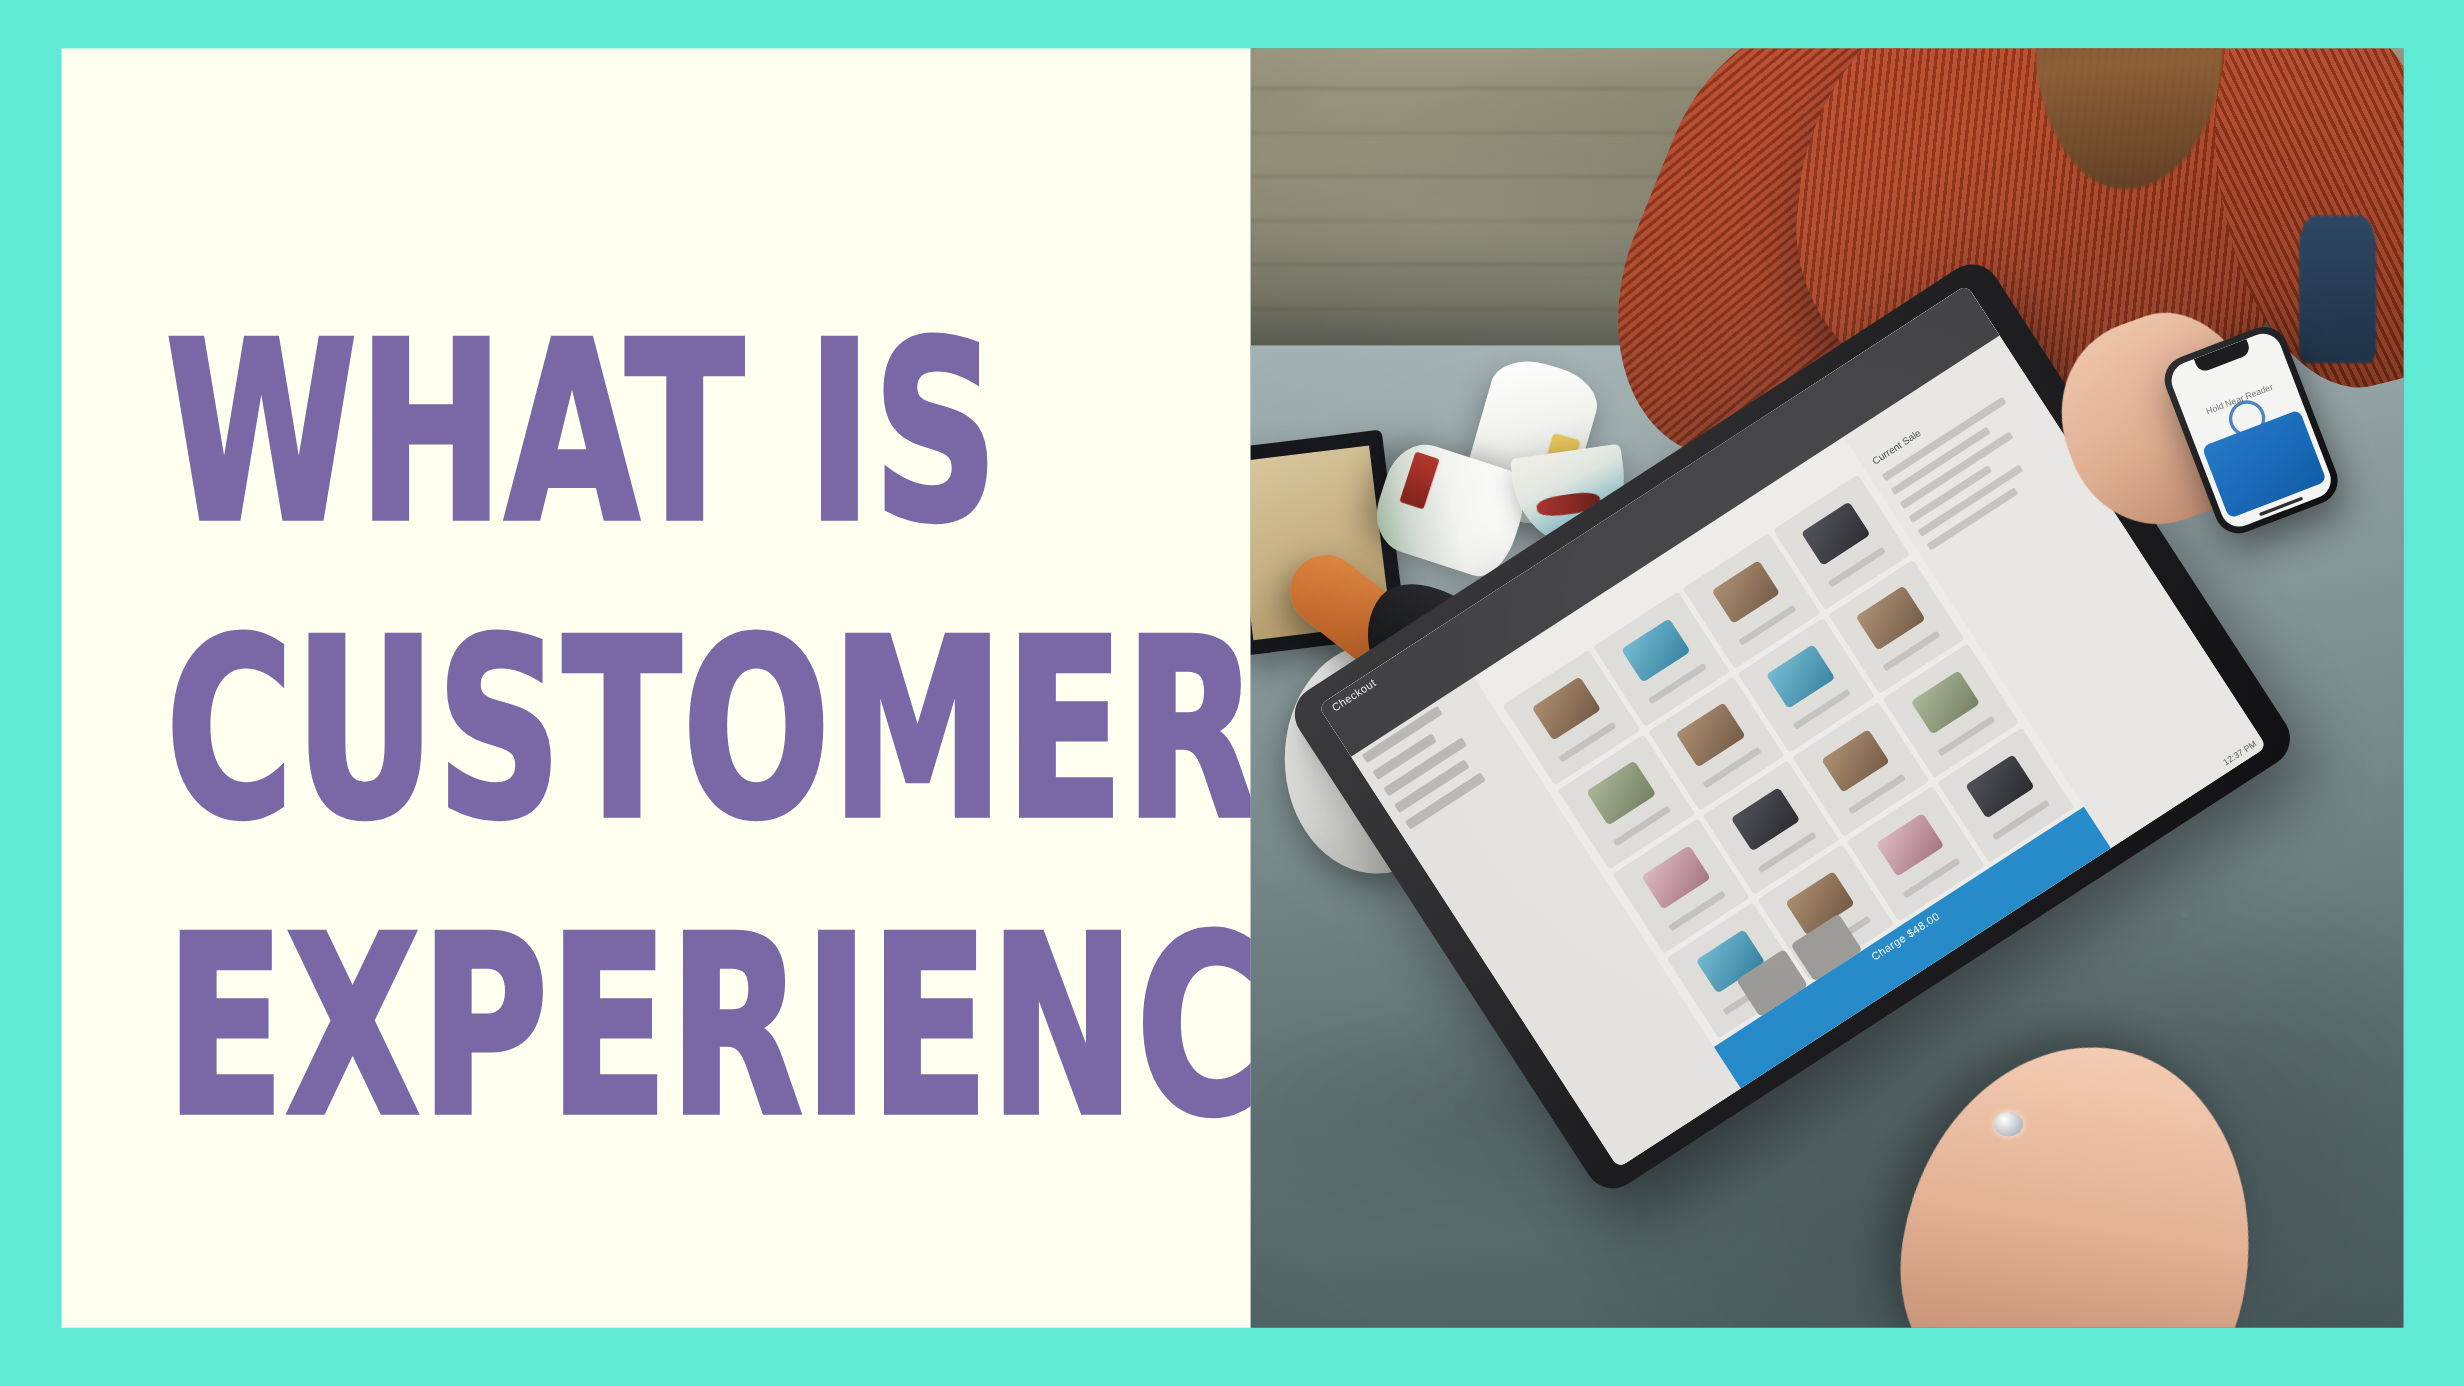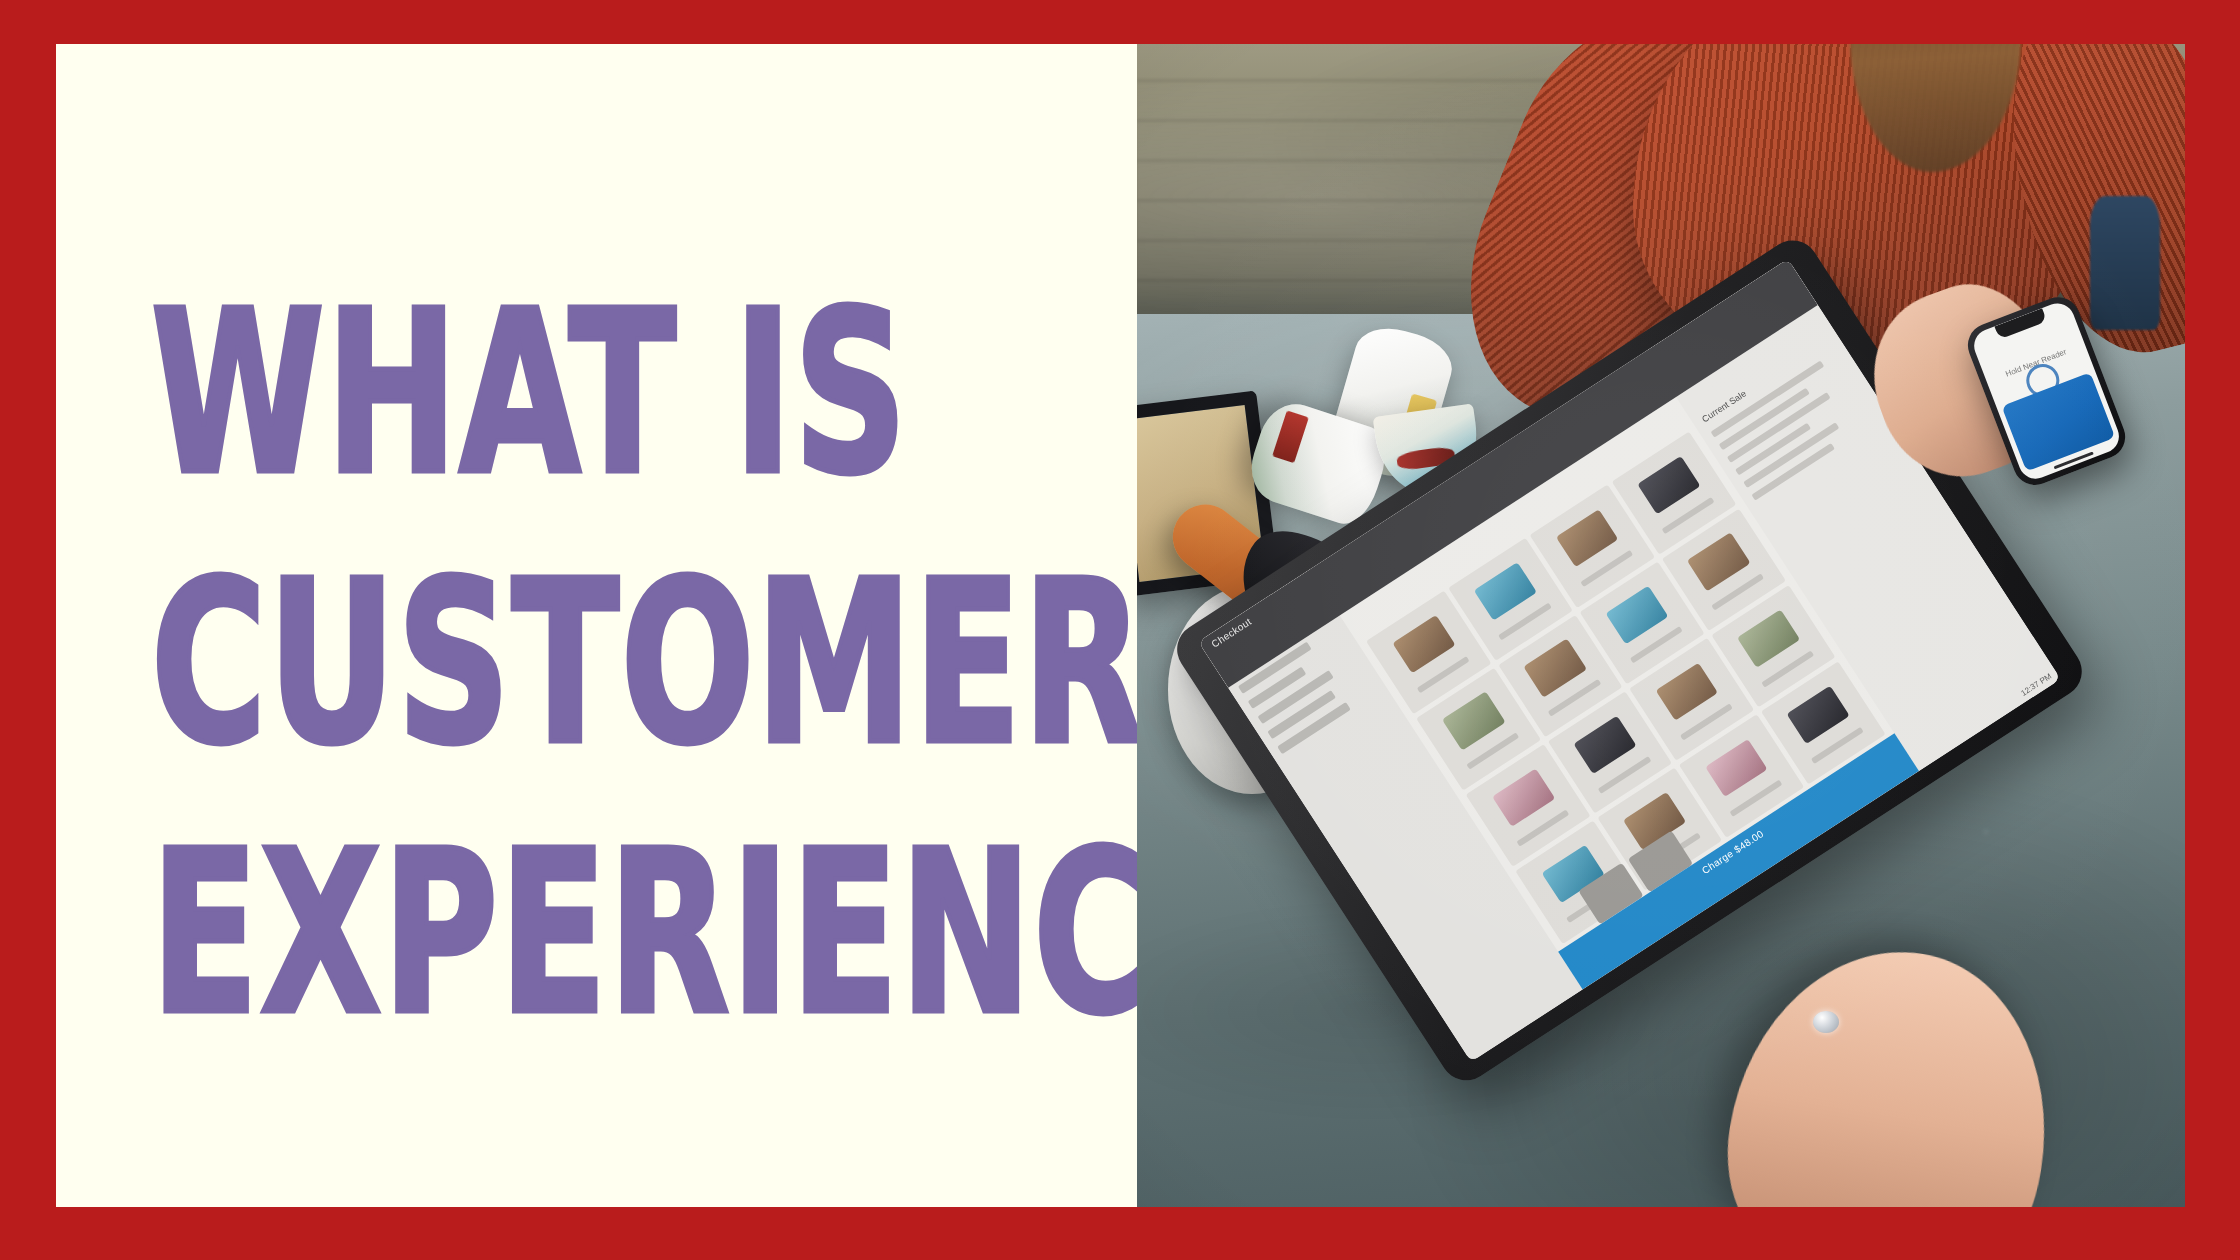--- a/index.html
+++ b/index.html
@@ -13,21 +13,21 @@
     height: 1260px;
     overflow: hidden;
     font-family: "Liberation Sans", sans-serif;
   }
 
   
   .poster {
     position: relative;
     width: 2240px;
     height: 1260px;
-    background: #b91c1c;
+    background: #5eead4;
     box-sizing: border-box;
   }
 
   
   .text-panel {
     position: absolute;
     left: 56px;
     top: 44px;
     width: 1081px;
     height: 1163px;

